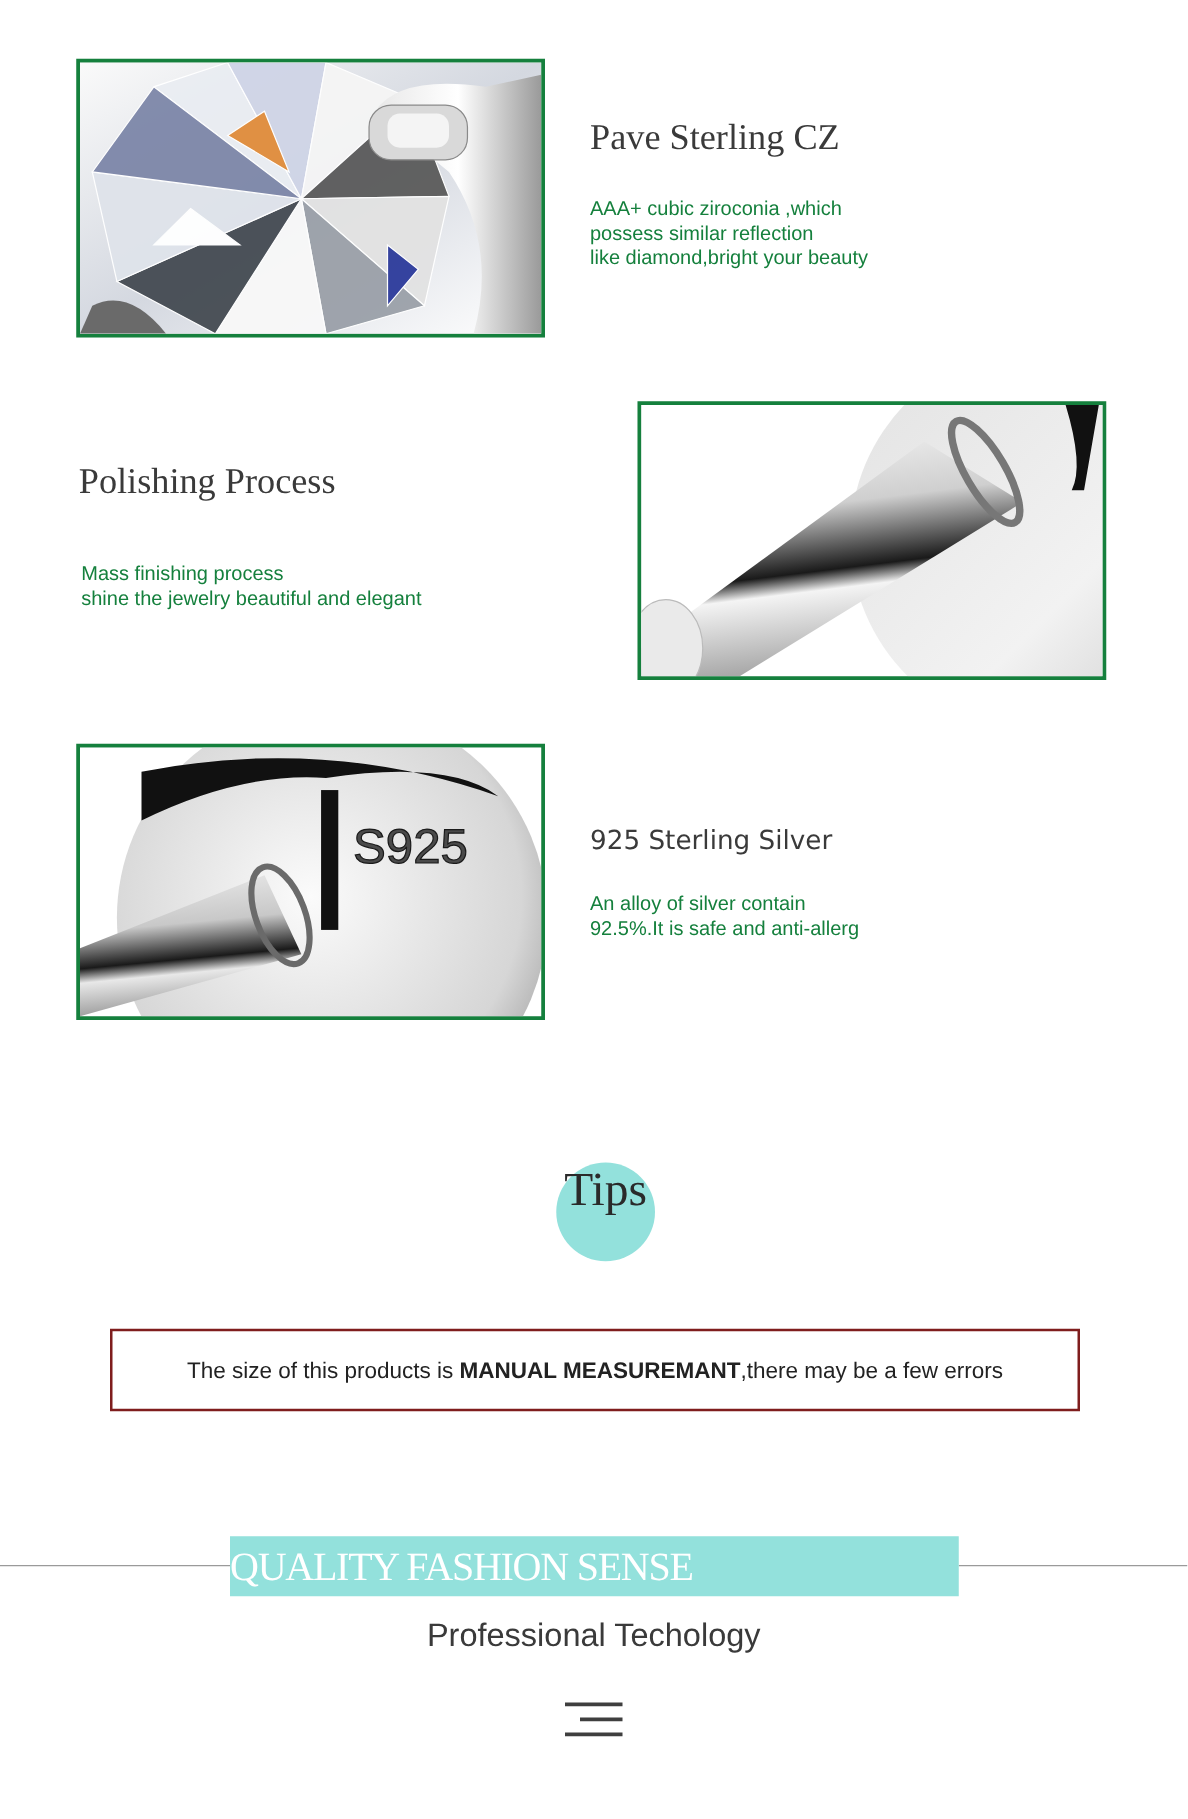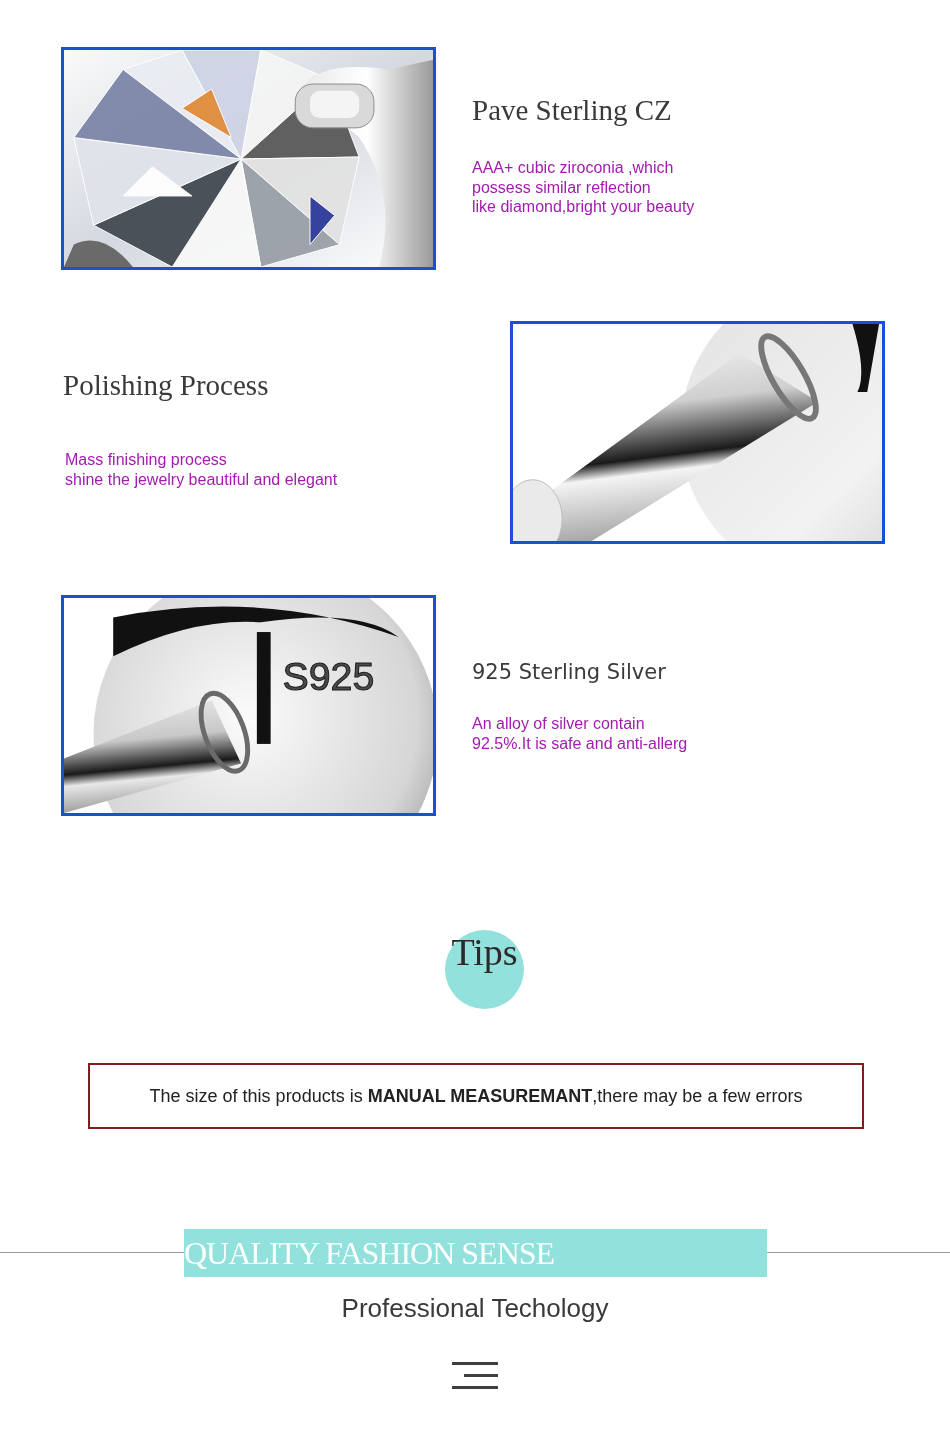--- a/index.html
+++ b/index.html
@@ -1,21 +1,21 @@
 <!DOCTYPE html>
 <html><head>
   <meta charset="utf-8">
   <style>
     html, body { margin: 0; padding: 0; background: #ffffff; }
     body { width: 950px; height: 1455px; position: relative; overflow: hidden; font-family: "Liberation Sans", sans-serif; }
-    .frame { position: absolute; border: 3px solid #1d4ed8; box-sizing: border-box; overflow: hidden; background: #f4f4f4; }
+    .frame { position: absolute; border: 3px solid #15803d; box-sizing: border-box; overflow: hidden; background: #f4f4f4; }
     .frame svg { display: block; width: 100%; height: 100%; }
     .title-serif { position: absolute; font-family: "Liberation Serif", serif; color: #3a3a3a; font-size: 29px; white-space: nowrap; margin: 0; font-weight: normal; }
     .title-sans { position: absolute; font-family: "DejaVu Sans", sans-serif; color: #3a3a3a; font-size: 21px; white-space: nowrap; margin: 0; font-weight: normal; }
-    .desc { position: absolute; color: #a21caf; font-size: 16px; line-height: 19.5px; margin: 0; }
+    .desc { position: absolute; color: #15803d; font-size: 16px; line-height: 19.5px; margin: 0; }
     .desc span { display: block; white-space: nowrap; }
     .tips { position: absolute; left: 445px; top: 930px; width: 79px; height: 79px; border-radius: 50%; background: #93e1dc; display: flex; justify-content: center; font-family: "Liberation Serif", serif; font-size: 38px; color: #2a2a2a; }
     .notice { position: absolute; left: 88px; top: 1063px; width: 776px; height: 66px; border: 2px solid #7f1d1d; box-sizing: border-box; display: flex; align-items: center; justify-content: center; font-size: 18px; color: #222; white-space: nowrap; }
     .notice b { font-weight: bold; }
     .hline { position: absolute; top: 1252px; height: 1px; background: #9a9a9a; }
     .banner { position: absolute; left: 184px; top: 1229px; width: 583px; height: 48px; background: #93e1dc; color: #ffffff; font-family: "Liberation Serif", serif; font-size: 32px; letter-spacing: -1px; display: flex; align-items: center; justify-content: flex-start; white-space: nowrap; overflow: hidden; line-height: 48px; }
     .subtitle { position: absolute; left: 0; width: 950px; top: 1293px; text-align: center; font-size: 26px; color: #3a3a3a; }
     .menu { position: absolute; left: 452px; top: 1362px; width: 46px; height: 28px; cursor: pointer; }
     .menu i { position: absolute; height: 3px; background: #3f3f3f; display: block; }
   </style>

